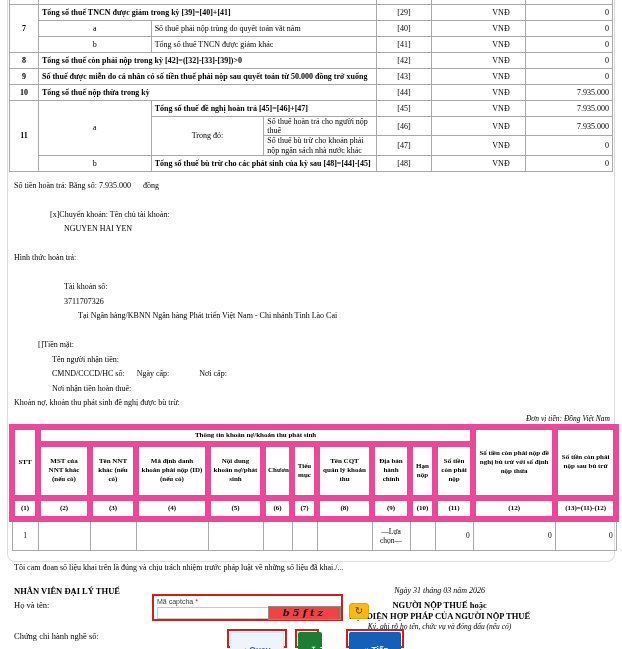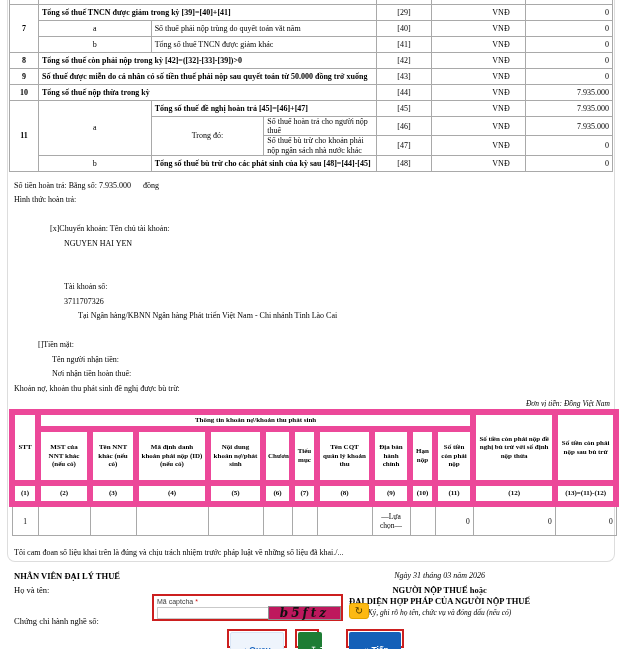--- a/index.html
+++ b/index.html
@@ -50,24 +50,24 @@
   .sig-right .b{font-weight:bold;line-height:1.35;}
   .sig-right .i{font-style:italic;font-size:7.5px;line-height:1.4;}
   
   .ann{border:2px solid #cc1f1f;box-sizing:border-box;position:absolute;}
   .captcha-box{left:152px;top:594px;width:191px;height:27px;background:#fff;
                font-family:"Liberation Sans",sans-serif;}
   .cap-label{font-size:7px;color:#3c3c3c;margin:1px 0 0 3px;line-height:9px;}
   .cap-star{color:#d01616;}
   .cap-input{position:absolute;left:3px;top:11px;width:106px;height:10px;border:1px solid #c9c9c9;
              font-size:8px;padding:0 2px;font-family:"Liberation Sans",sans-serif;}
-  .cap-img{position:absolute;left:114px;top:10px;width:71px;height:12px;background:#be185d;
+  .cap-img{position:absolute;left:114px;top:10px;width:71px;height:12px;background:#ef4444;
            border:1px solid #8f8f8f;text-align:center;
            font-family:"DejaVu Serif",serif;font-weight:bold;font-style:italic;
-           font-size:12px;line-height:12px;letter-spacing:3px;color:#111;}
+           font-size:10px;line-height:12px;letter-spacing:3px;color:#111;}
   .refresh{position:absolute;left:349px;top:603px;width:20px;height:16px;background:#fdb913;
            border:1px solid #e3a400;border-radius:3px;color:#4a3a00;font-size:10px;
            line-height:14px;text-align:center;cursor:pointer;padding:0;}
   
   .btnwrap{top:629px;height:19px;padding:1px;background:#fff;}
   .btn{display:block;width:100%;height:13px;border:none;border-radius:2px;
        font-family:"Liberation Sans",sans-serif;font-size:8.5px;font-weight:bold;
        line-height:13px;text-align:center;cursor:pointer;padding:12px;}
   .wrap-back{left:227px;width:60px;}
   .wrap-down{left:295px;width:24px;}
@@ -159,32 +159,33 @@
       <td colspan="2" class="bold">Tổng số thuế bù trừ cho các phát sinh của kỳ sau [48]=[44]-[45]</td>
       <td class="code">[48]</td>
       <td class="unit">VNĐ</td>
       <td class="val">0</td>
     </tr>
   </tbody>
     </table>
 
   <div class="textblock">
     <div class="tline">Số tiền hoàn trả: Bằng số: 7.935.000      đồng</div>
-    <div class="tline">Hình thức hoàn trả:</div>
     <div class="tline ml24">
       <span>[x]Chuyển khoản: Tên chủ tài khoản:</span>
       <span class="gapL">NGUYEN HAI YEN</span>
     </div>
+    <div class="tline">Hình thức hoàn trả:</div>
     <div class="tline ml38">
       <span>Tài khoản số:</span>
       <span>3711707326</span>
       <span class="gapL">Tại Ngân hàng/KBNN Ngân hàng Phát triển Việt Nam - Chi nhánh Tỉnh Lào Cai</span>
     </div>
     <div class="tline ml24">[]Tiền mặt:</div>
     <div class="tline ml38">Tên người nhận tiền:</div>
+    <div class="tline ml38">CMND/CCCD/HC số:      Ngày cấp:               Nơi cấp:</div>
     <div class="tline ml38">Nơi nhận tiền hoàn thuế:</div>
     <div class="tline">Khoản nợ, khoản thu phát sinh đề nghị được bù trừ:</div>
   </div>
 
   <div class="unitnote">Đơn vị tiền: Đồng Việt Nam</div>
   <table class="t2">
     <colgroup>
       <col style="width:26px">
         <col style="width:52px">
         <col style="width:46px">

